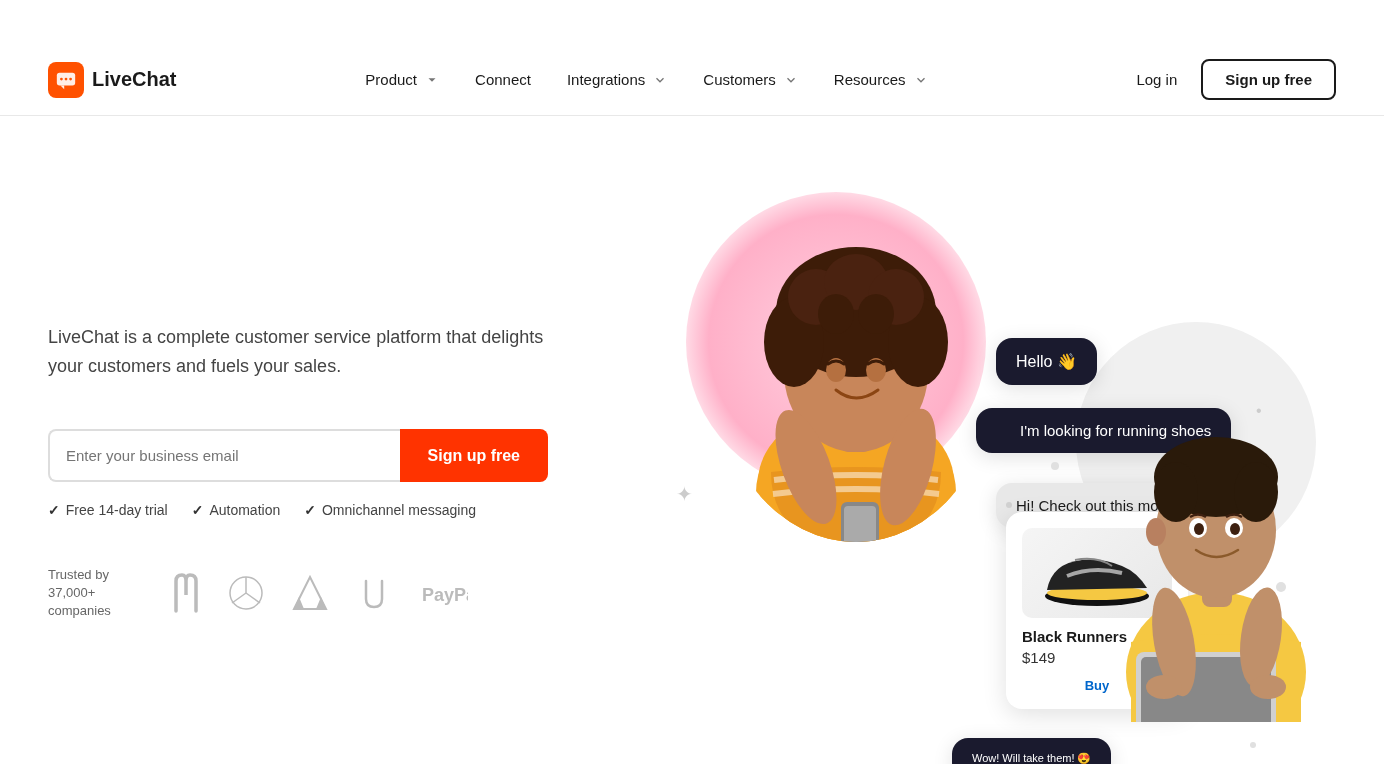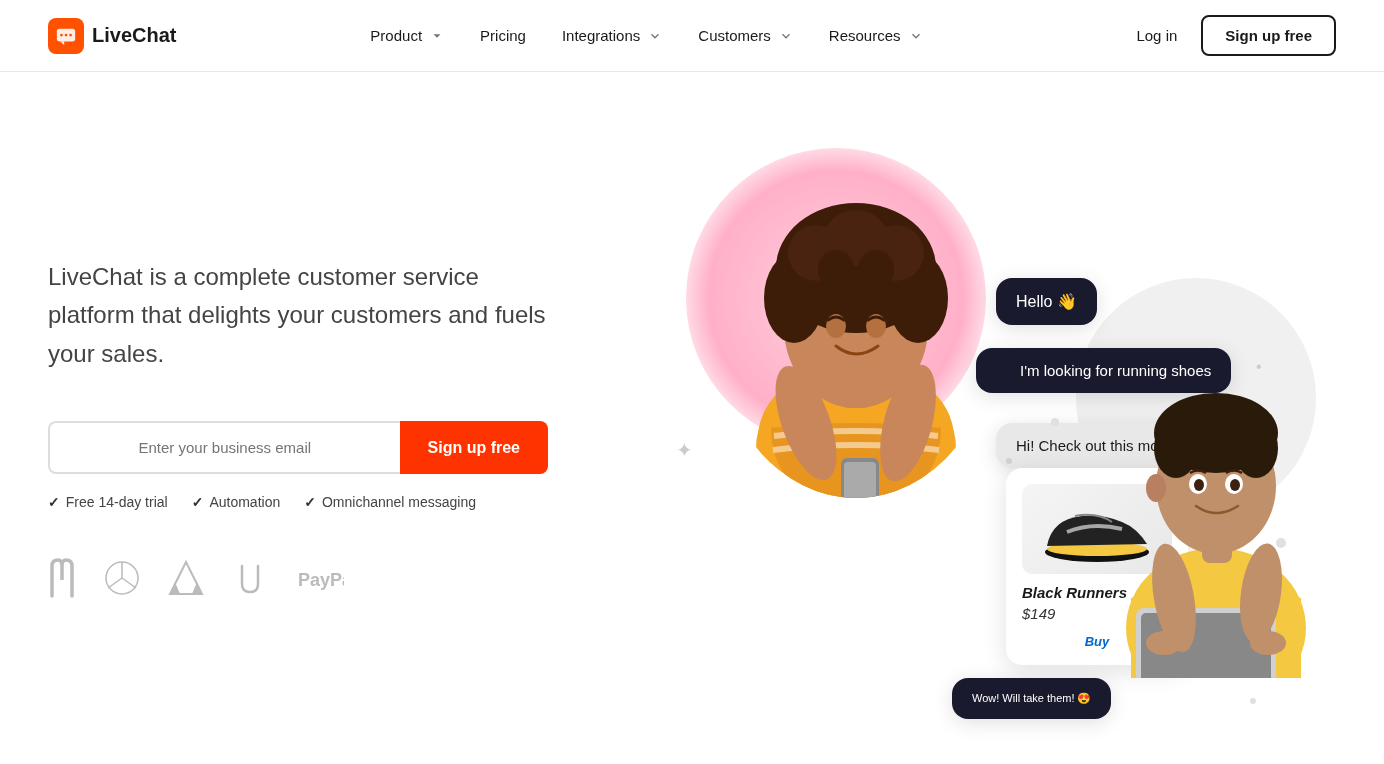--- a/index.html
+++ b/index.html
@@ -2,21 +2,21 @@
 <html><head>
   <meta charset="utf-8">
   <style>
     * { margin: 0; padding: 0; box-sizing: border-box; }
     body { font-family: -apple-system, BlinkMacSystemFont, 'Segoe UI', sans-serif; background: #fff; color: #1a1a1a; overflow-x: hidden; }
 
     
     nav {
       display: flex; align-items: center; justify-content: space-between;
       padding: 0 48px; height: 72px; border-bottom: 1px solid #e8e8e8;
-      position: relative; z-index: 10;
+      position: relative; z-index: 10; margin-top: 44px;
     }
     .nav-logo { display: flex; align-items: center; gap: 8px; text-decoration: none; }
     .nav-logo-icon {
       width: 36px; height: 36px; background: #ff5100; border-radius: 8px;
       display: flex; align-items: center; justify-content: center;
     }
     .nav-logo-icon svg { width: 22px; height: 22px; }
     .nav-logo-text { font-size: 20px; font-weight: 700; color: #1a1a1a; }
     .nav-links { display: flex; align-items: center; gap: 8px; }
     .nav-link {
@@ -42,25 +42,25 @@
       padding: 60px 48px 40px 48px; min-height: 692px; position: relative; overflow: hidden;
     }
     .hero-left { max-width: 560px; flex: 0 0 auto; }
     .hero-title { font-size: 62px; font-weight: 900; line-height: 1.05; margin-bottom: 28px; }
     .hero-title-line2 { position: relative; display: inline-block; }
     .hero-title-line2::after {
       content: '';
       position: absolute; left: 0; bottom: -6px;
       width: 88%; height: 6px; background: #f5c300; border-radius: 3px;
     }
-    .hero-subtitle { font-size: 24px; color: #444; line-height: 1.6; margin-bottom: 48px; max-width: 500px; }
+    .hero-subtitle { font-size: 18px; color: #444; line-height: 1.6; margin-bottom: 48px; max-width: 500px; }
     .hero-form { display: flex; gap: 0; margin-bottom: 20px; }
     .hero-input {
       flex: 1; padding: 16px 16px; font-size: 15px; border: 2px solid #ddd;
-      border-right: none; border-radius: 8px 0 0 8px; outline: none; color: #ef4444; text-align: center;
+      border-right: none; border-radius: 8px 0 0 8px; outline: none; color: #ef4444;
     }
     .btn-signup-hero {
       padding: 16px 28px; font-size: 16px; font-weight: 700; color: #fff;
       background: #ff3300; border: none; border-radius: 0 8px 8px 0; cursor: pointer;
       white-space: nowrap;
     }
     .hero-features { display: flex; gap: 24px; font-size: 14px; color: #444; margin-bottom: 48px; }
     .hero-feature { display: flex; align-items: center; gap: 6px; }
     .checkmark { color: #333; font-weight: 700; }
     .hero-trusted { display: flex; align-items: center; gap: 24px; flex-wrap: wrap; }
@@ -68,32 +68,32 @@
     .trusted-logos { display: flex; align-items: center; gap: 28px; }
 
     
     .hero-right {
       flex: 0 0 auto; width: 680px; height: 580px; position: relative;
     }
 
     
     .bubble {
       position: absolute; border-radius: 16px; padding: 14px 20px;
-      box-shadow: 0 4px 20px rgba(0,0,0,0.12); font-size: 15px;
+      box-shadow: 0 4px 20px rgba(0,0,0,0.12); font-size: 15px; margin-top: 16px;
     }
     .bubble-dark { background: #1a1a2e; color: #fff; }
     .bubble-light { background: #e8e8e8; color: #1a1a1a; }
 
     .bubble-hello { top: 140px; left: 340px; font-size: 16px; font-weight: 500; }
     .bubble-running { top: 210px; left: 320px; font-size: 15px; font-weight: 500; padding-left: 44px; }
     .bubble-check { top: 285px; left: 340px; font-size: 15px; }
     .bubble-product {
       top: 330px; left: 360px;
       background: #fff; border-radius: 16px; padding: 16px;
-      box-shadow: 0 6px 24px rgba(0,0,0,0.12); min-width: 180px; font-style: italic;
+      box-shadow: 0 6px 24px rgba(0,0,0,0.12); min-width: 180px;
     }
     .bubble-wow { top: 540px; left: 296px; font-size: 11px; font-weight: 500; }
     .product-name { font-size: 15px; font-weight: 600; margin-bottom: 4px; }
     .product-price { font-size: 15px; color: #333; margin-bottom: 12px; }
     .product-buy { color: #0066cc; font-size: 13px; font-weight: 600; text-align: center; cursor: pointer; }
 
     
     .dot { position: absolute; border-radius: 50%; background: #ccc; }
 
     
@@ -128,21 +128,21 @@
   </a>
 
   <div class="nav-links">
     <a class="nav-link" href="#">
       <span>Product</span>
       <svg viewBox="0 0 16 16" fill="currentColor">
           <path d="M4 6l4 4 4-4"></path>
         </svg>
     </a>
     <a class="nav-link" href="#">
-      <span>Pricing</span>
+      <span>Connect</span>
     </a>
     <a class="nav-link" href="#">
       <span>Integrations</span>
       <svg viewBox="0 0 16 16" fill="currentColor">
           <path d="M4 6l4 4 4-4" stroke="currentColor" stroke-width="1.5" fill="none"></path>
         </svg>
     </a>
     <a class="nav-link" href="#">
       <span>Customers</span>
       <svg viewBox="0 0 16 16" fill="none" stroke="currentColor" stroke-width="1.5">
@@ -181,20 +181,21 @@
         <span class="checkmark">✓</span>
         <span>Automation</span>
       </span>
       <span class="hero-feature">
         <span class="checkmark">✓</span>
         <span>Omnichannel messaging</span>
       </span>
     </div>
 
     <div class="hero-trusted">
+      <span class="trusted-text">Trusted by 37,000+ companies</span>
       <div class="trusted-logos">
 
         <svg width="28" height="40" viewBox="0 0 28 40">
           <path d="M4 38 L4 8 Q4 2 10 2 Q14 2 14 8 L14 22 Q14 8 14 8 Q14 2 18 2 Q24 2 24 8 L24 38" stroke="#bbb" stroke-width="3.5" fill="none" stroke-linecap="round"></path>
         </svg>
 
         <svg width="36" height="36" viewBox="0 0 36 36">
           <circle cx="18" cy="18" r="16" stroke="#bbb" stroke-width="1.5" fill="none"></circle>
           <line x1="18" y1="2" x2="18" y2="18" stroke="#bbb" stroke-width="1.5"></line>
           <line x1="18" y1="18" x2="4" y2="28" stroke="#bbb" stroke-width="1.5"></line>

